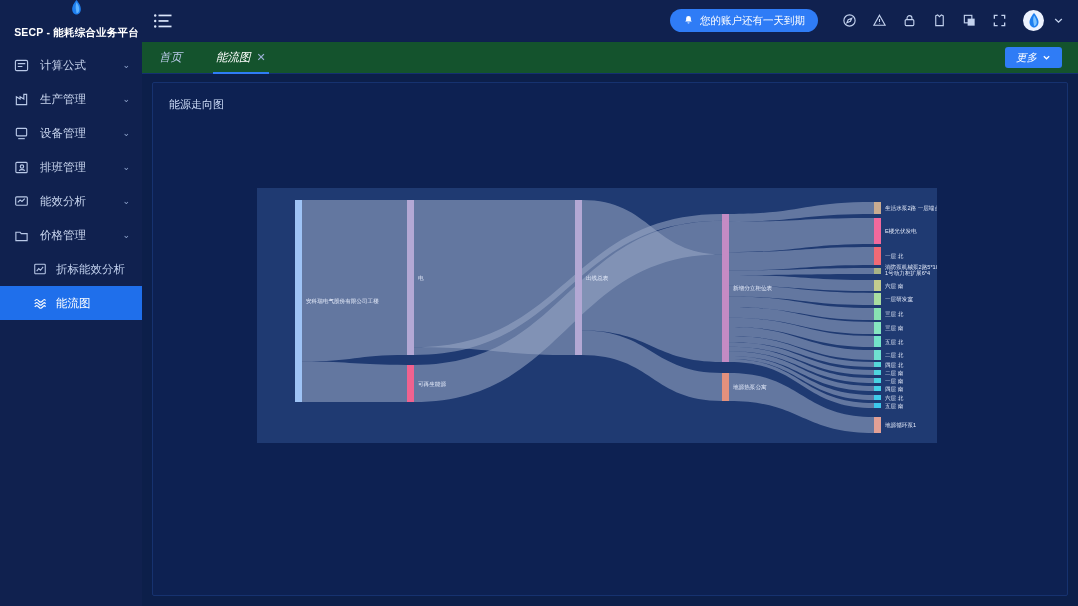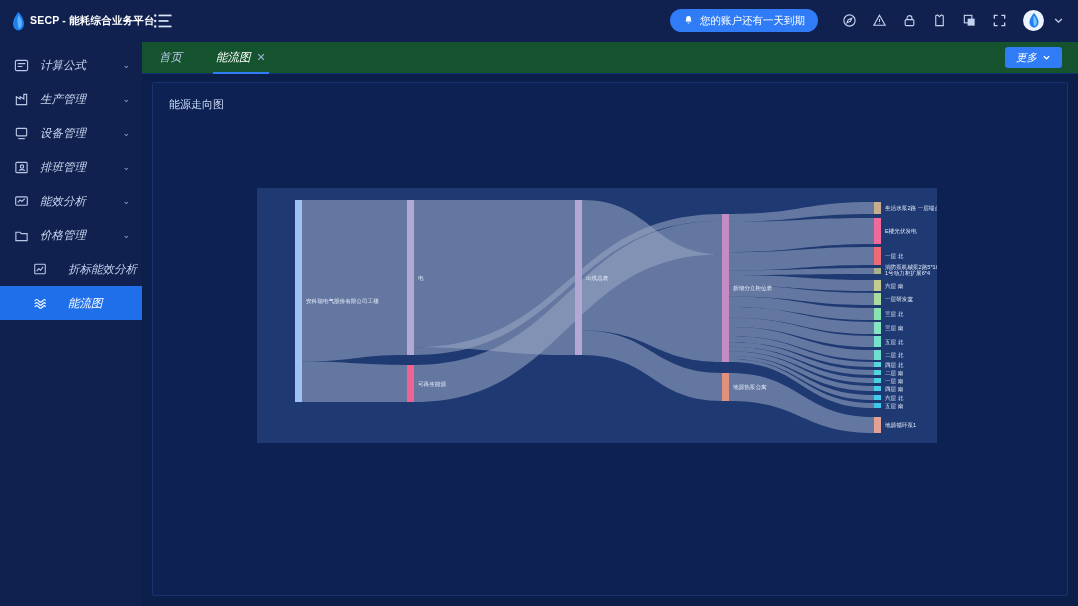--- a/index.html
+++ b/index.html
@@ -14,43 +14,44 @@
   
   .sidebar {
     width: 142px; height: 606px;
     background: #10214f;
     flex: 0 0 142px;
     position: relative;
     z-index: 5;
   }
   .brand {
     height: 42px; display: flex; align-items: center;
-    padding-left: 11px; gap: 4px;
+    padding-left: 11px; gap: 11px;
     background: #10214f;
+    flex-direction: column;
   }
   .brand-logo { width: 15px; height: 19px; flex: 0 0 15px; }
   .brand-name {
     color: #ffffff; font-size: 10.5px; font-weight: bold;
     letter-spacing: .2px; white-space: nowrap;
   }
-  .menu { padding-top: 6px; font-style: italic; }
+  .menu { padding-top: 6px; }
   .menu-item {
     height: 34px; display: flex; align-items: center;
     padding: 0 12px 0 14px; gap: 11px;
     color: #c9d6ef; font-size: 11.5px; cursor: pointer;
     position: relative;
   }
   .menu-item .ic { width: 15px; height: 15px; flex: 0 0 15px; color: #b9c9e8; }
   .menu-item .lbl { flex: 1; white-space: nowrap; }
   .menu-item .arw { font-size: 9px; color: #8fa4cc; line-height: 1; }
   .menu-item.expanded { color: #dbe6fb; }
   .submenu { }
   .sub-item {
     height: 34px; display: flex; align-items: center;
-    padding-left: 33px; gap: 21px;
+    padding-left: 33px; gap: 9px;
     color: #c2d1ee; font-size: 11.5px; cursor: pointer;
   }
   .sub-item .ic { width: 14px; height: 14px; flex: 0 0 14px; color: #b9c9e8; }
   .sub-item.active { background: #1f6feb; color: #ffffff; }
   .sub-item.active .ic { color: #ffffff; }
 
   
   .right { flex: 1; display: flex; flex-direction: column; min-width: 0; }
 
   

